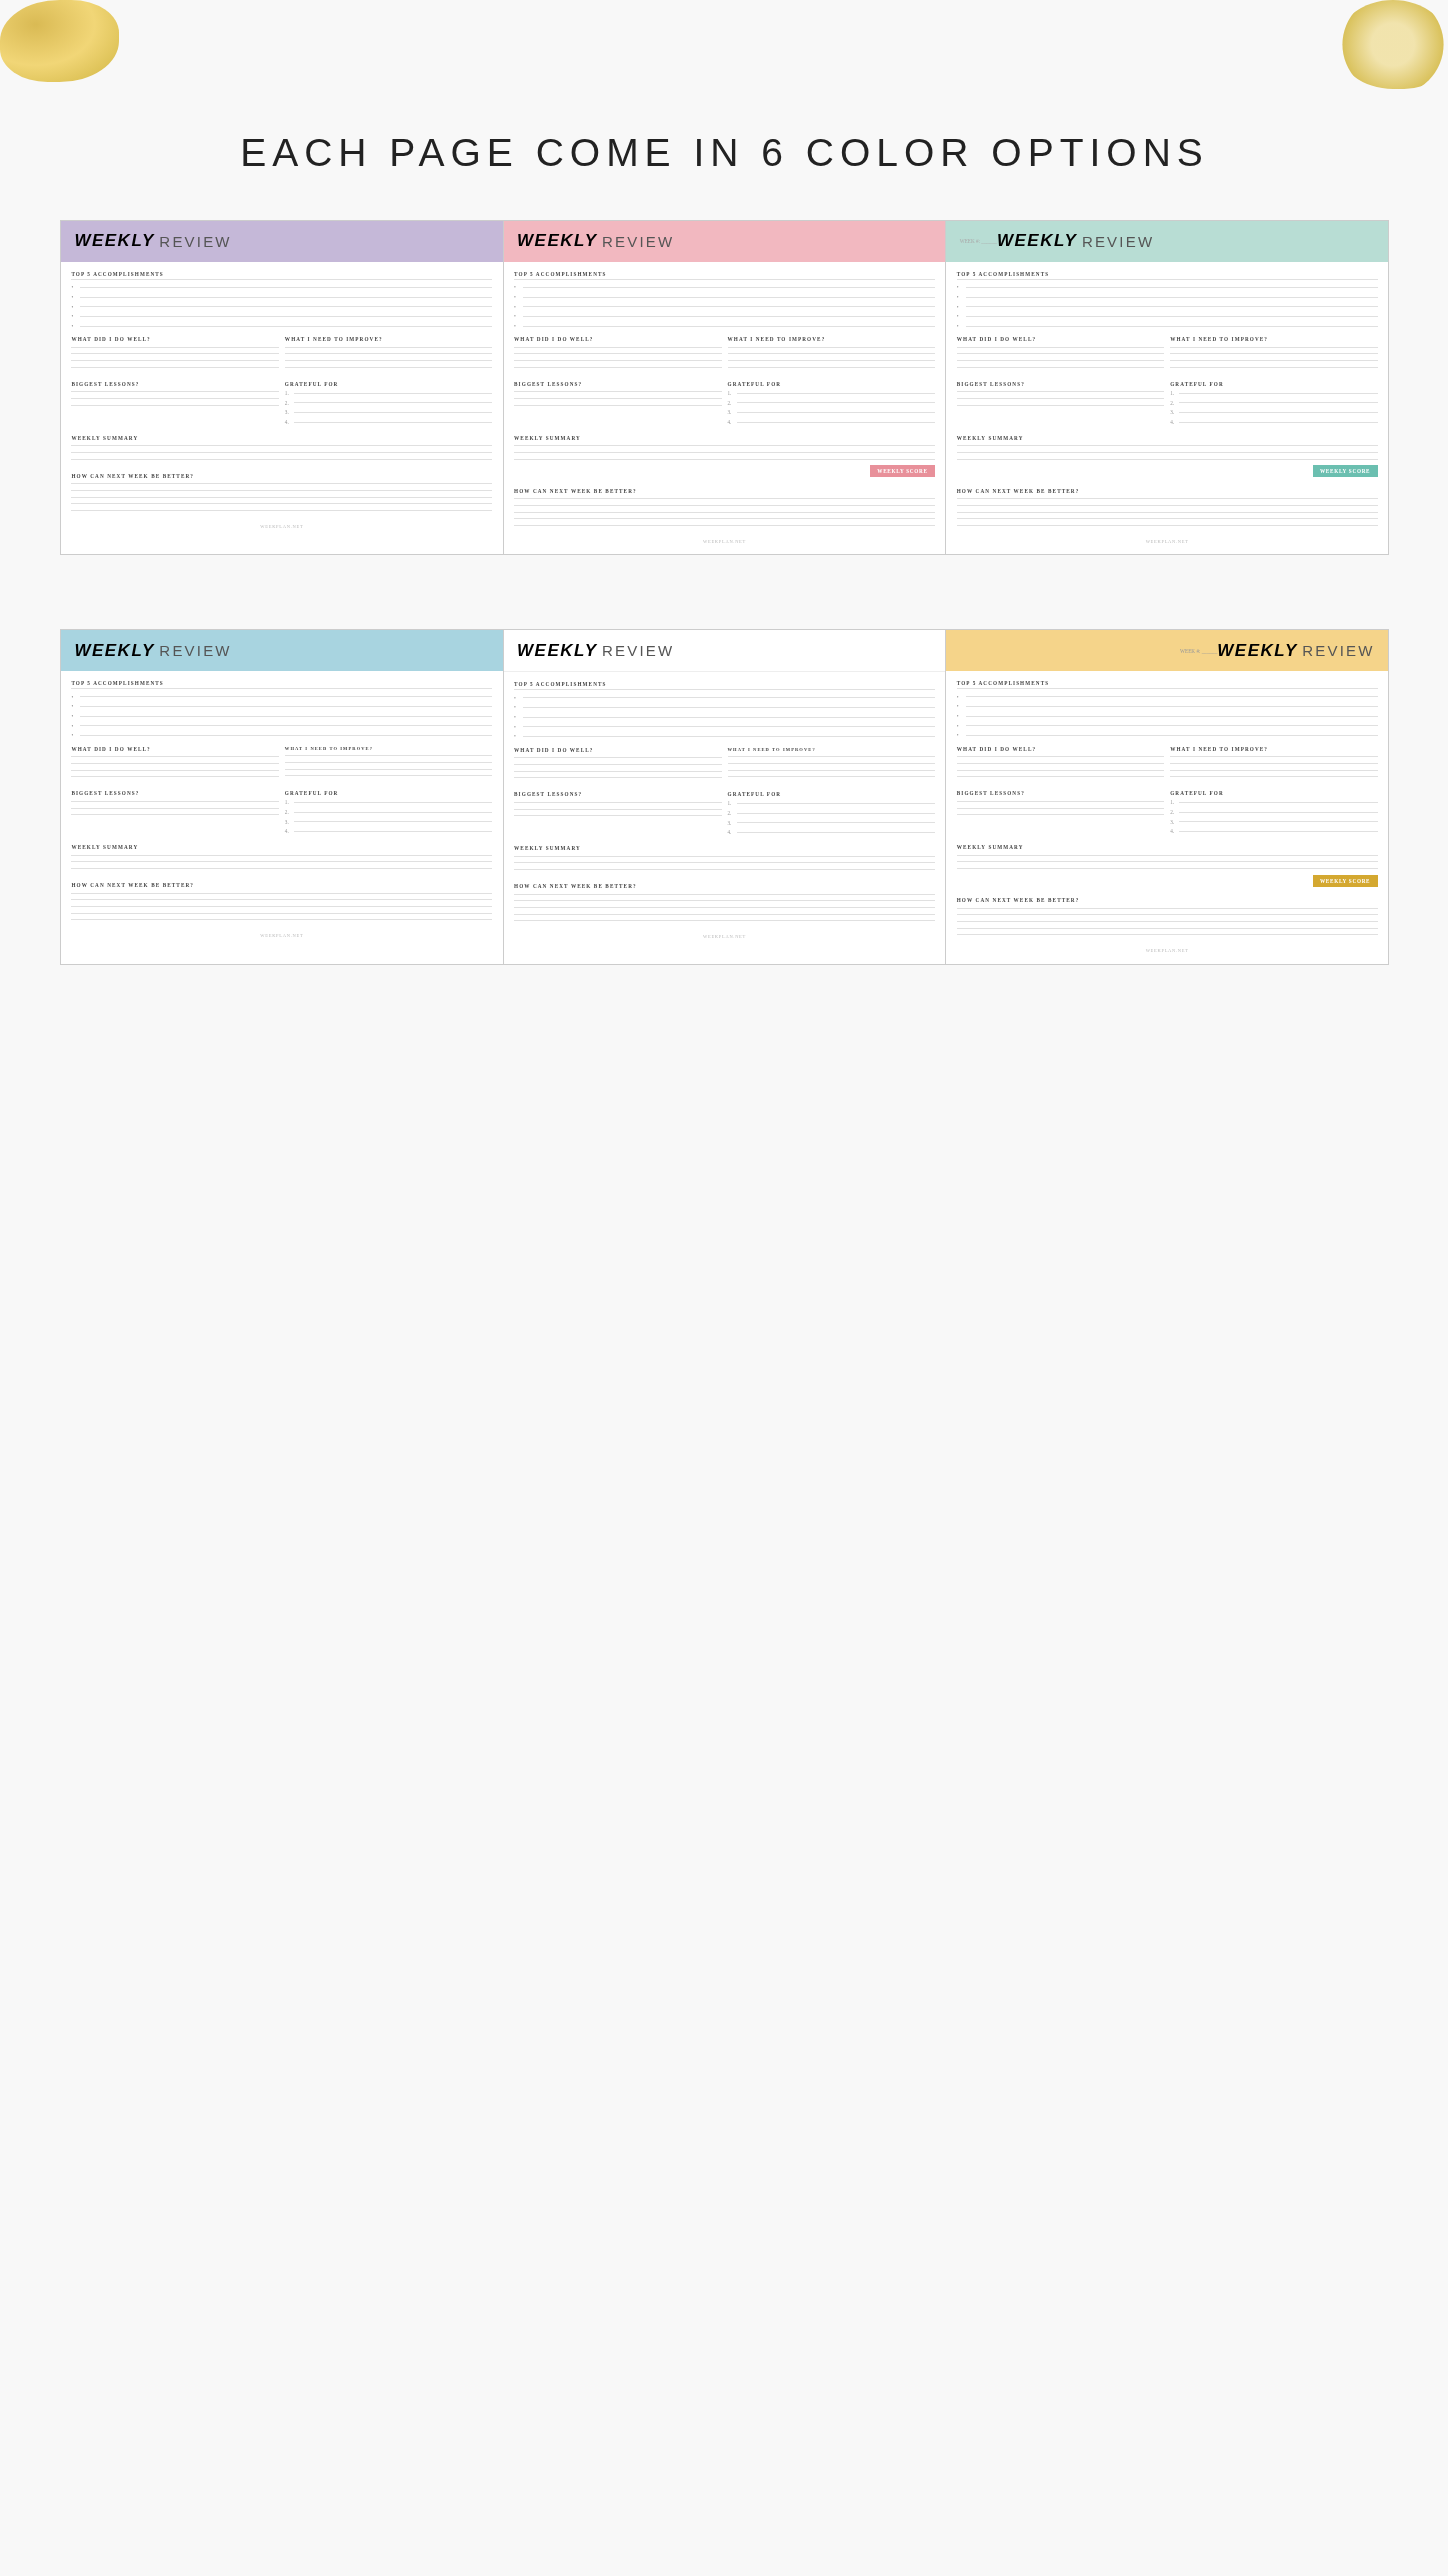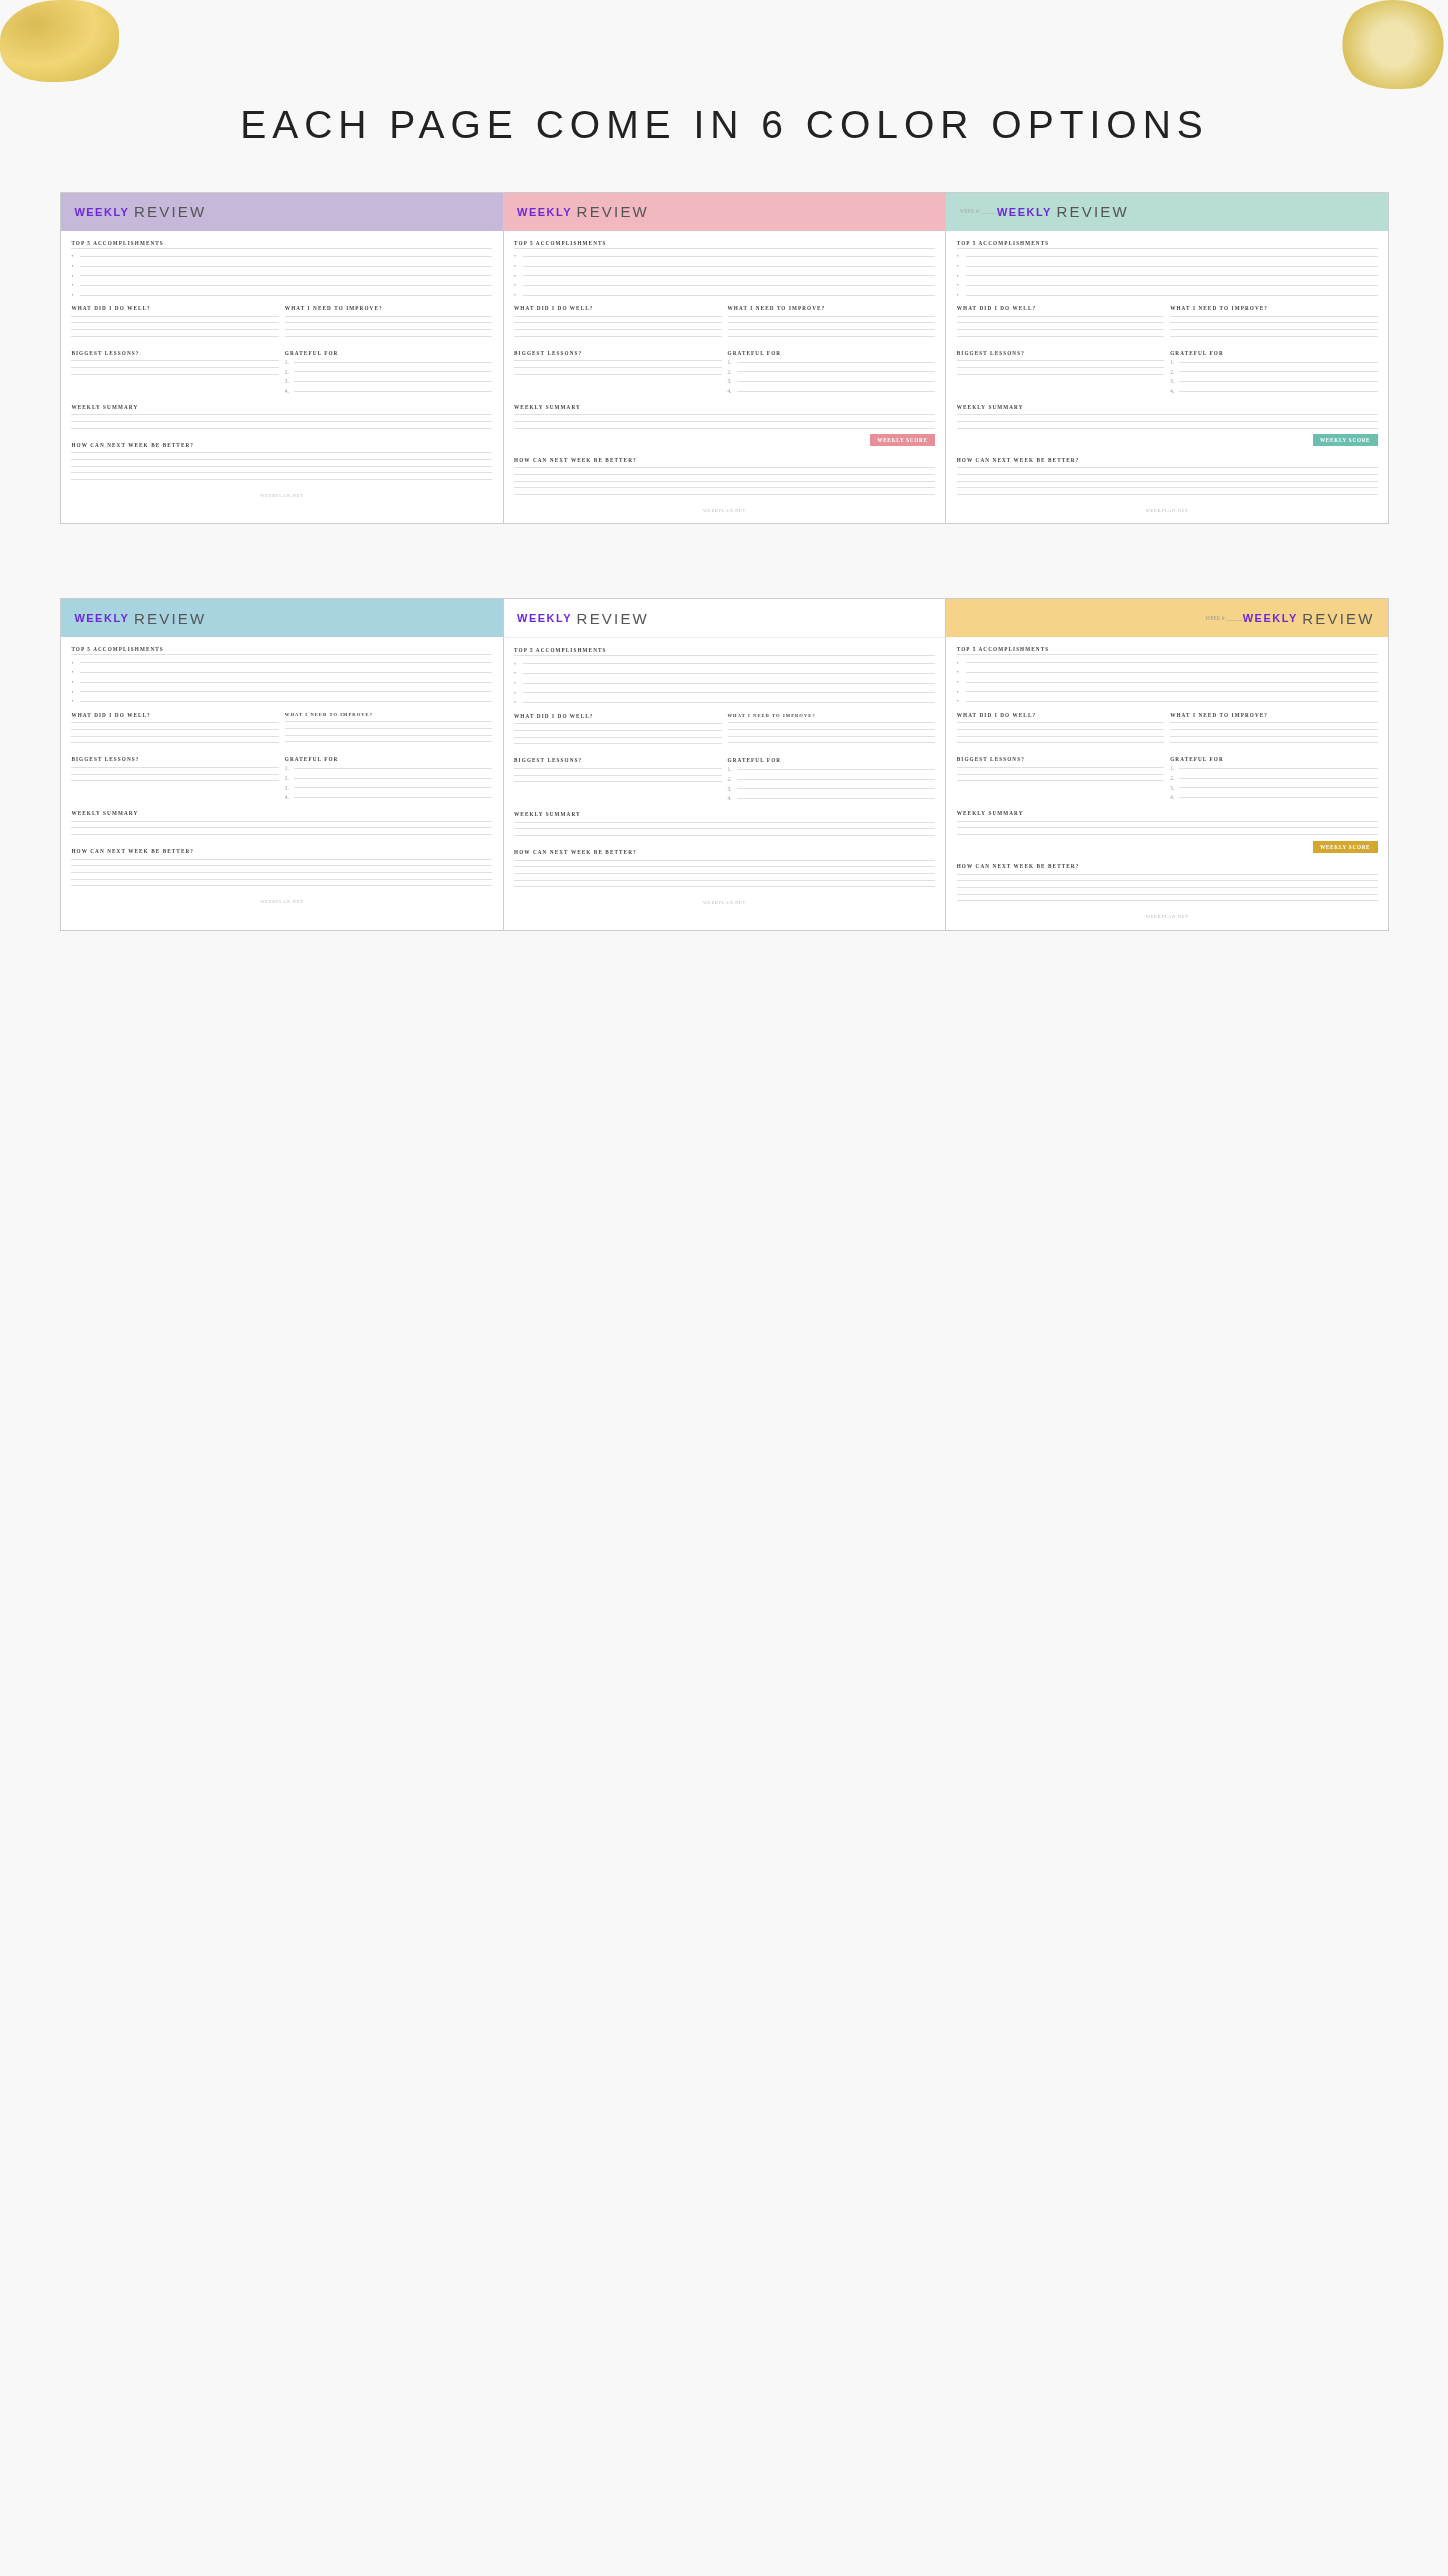--- a/index.html
+++ b/index.html
@@ -31,21 +31,21 @@
       top: 0; right: 0;
       width: 112px; height: 89px;
       background: radial-gradient(ellipse at 60% 40%, #d4af37, #e8c840, #b8960e);
       border-radius: 50% 50% 40% 50%;
       opacity: 0.85;
     }
 
     
     .main-title {
       text-align: center;
-      margin: 14px 0 45px 0;
+      margin: 42px 0 45px 0;
       font-family: 'Arial', sans-serif;
       font-size: 39px;
       font-weight: 300;
       letter-spacing: 6px;
       color: #222;
       text-transform: uppercase;
     }
 
     .sub-section {
       margin-bottom: 7.4px;
@@ -78,23 +78,24 @@
     }
 
     .c-header {
       padding: 10.4px 13.4px 10.4px 13.4px;
       display: flex;
       align-items: center;
     }
     .c-header .h-bold {
       font-family: Arial Black, sans-serif;
       font-weight: 900;
-      font-size: 11px;
+      font-size: 17px;
       letter-spacing: 1.5px;
-      color: #6d28d9;
+      color: #000000;
+      font-style: italic;
     }
     .c-header .h-light {
       font-family: Arial, sans-serif;
       font-weight: 300;
       font-size: 15px;
       letter-spacing: 2.2px;
       color: #555;
       margin-left: 4.5px;
       text-transform: uppercase;
       text-align: center;

